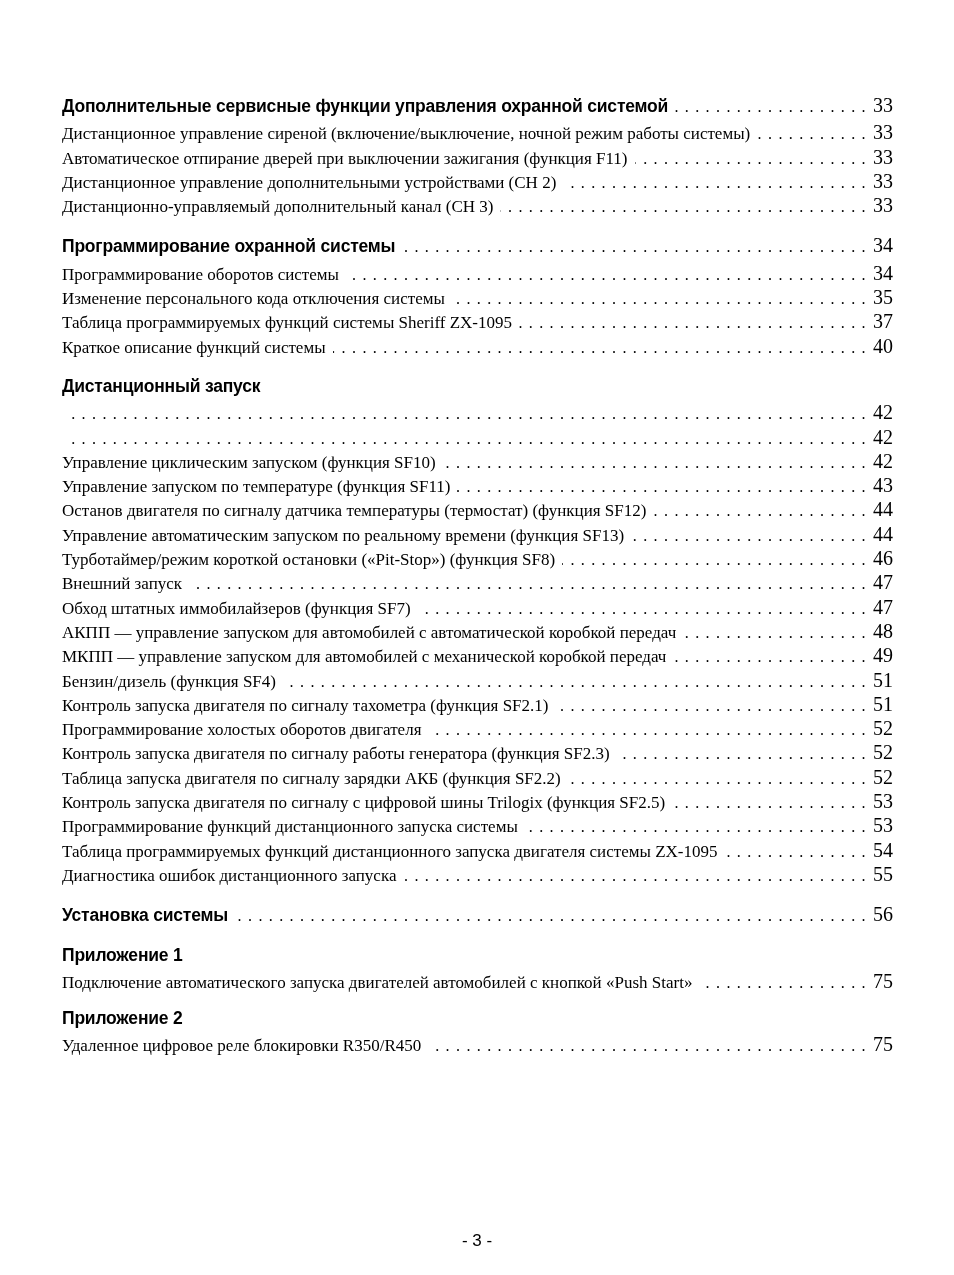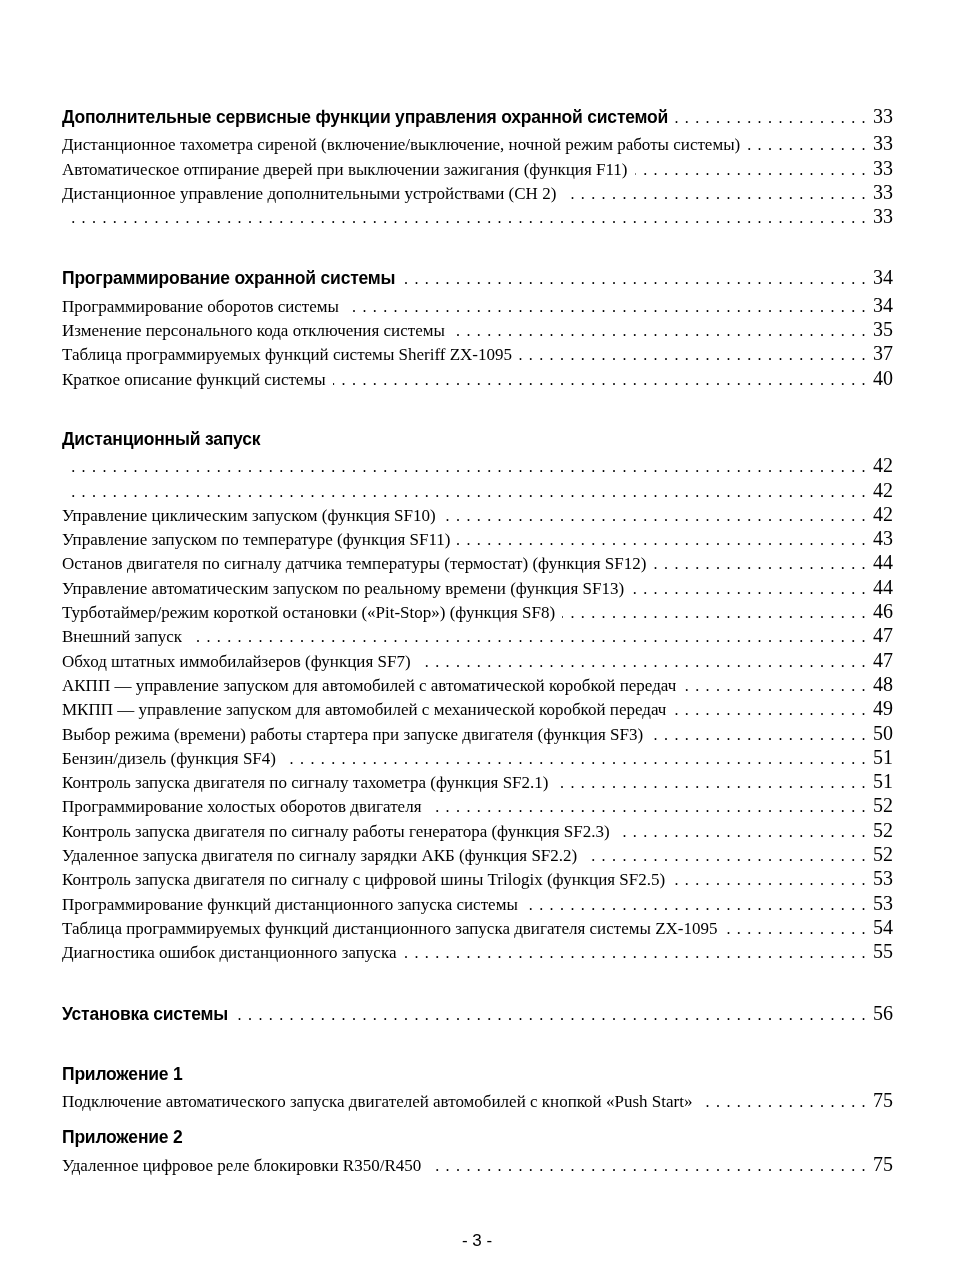--- a/index.html
+++ b/index.html
@@ -17,24 +17,24 @@
     font-size: 17px;
   }
   .page {
     position: relative;
     width: 954px;
     height: 1275px;
     box-sizing: border-box;
     padding: 90px 61px 0 62px;
   }
   .toc-section {
-    margin-top: 37px;
+    margin-top: 16px;
   }
   .toc-section:first-child {
-    margin-top: 15px;
+    margin-top: 4px;
   }
   .toc-section.tight {
     margin-top: 13px;
   }
   .row {
     display: flex;
     align-items: baseline;
     line-height: 22.3px;
     white-space: nowrap;
   }
@@ -93,38 +93,39 @@
 <div class="page">
   <main>
   <section class="toc-section">
     <div class="row heading-row">
       <span class="h-label">Дополнительные сервисные функции управления охранной системой</span>
       <span class="dots"></span>
       <span class="pnum">33</span>
     </div>
     <div class="items">
   <div class="row item-row">
-    <span class="i-label">Дистанционное тахометра сиреной (включение/выключение, ночной режим работы системы)</span>
+    <span class="i-label">Дистанционное управление сиреной (включение/выключение, ночной режим работы системы)</span>
     <span class="dots"></span>
     <span class="pnum">33</span>
   </div>
 
   <div class="row item-row">
     <span class="i-label">Автоматическое отпирание дверей при выключении зажигания (функция F11)</span>
     <span class="dots"></span>
     <span class="pnum">33</span>
   </div>
 
   <div class="row item-row">
     <span class="i-label">Дистанционное управление дополнительными устройствами (CH 2)</span>
     <span class="dots"></span>
     <span class="pnum">33</span>
   </div>
 
   <div class="row item-row">
+    <span class="i-label">Дистанционно-управляемый дополнительный канал (CH 3)</span>
     <span class="dots"></span>
     <span class="pnum">33</span>
   </div>
 </div>
   </section>
 
   <section class="toc-section">
     <div class="row heading-row">
       <span class="h-label">Программирование охранной системы</span>
       <span class="dots"></span>
@@ -221,25 +222,20 @@
     <span class="dots"></span>
     <span class="pnum">48</span>
   </div>
 
   <div class="row item-row">
     <span class="i-label">МКПП — управление запуском для автомобилей с механической коробкой передач</span>
     <span class="dots"></span>
     <span class="pnum">49</span>
   </div>
 
-  <div class="row item-row">
-    <span class="i-label">Выбор режима (времени) работы стартера при запуске двигателя (функция SF3)</span>
-    <span class="dots"></span>
-    <span class="pnum">50</span>
-  </div>
 
   <div class="row item-row">
     <span class="i-label">Бензин/дизель (функция SF4)</span>
     <span class="dots"></span>
     <span class="pnum">51</span>
   </div>
 
   <div class="row item-row">
     <span class="i-label">Контроль запуска двигателя по сигналу тахометра (функция SF2.1)</span>
     <span class="dots"></span>
@@ -252,21 +248,21 @@
     <span class="pnum">52</span>
   </div>
 
   <div class="row item-row">
     <span class="i-label">Контроль запуска двигателя по сигналу работы генератора (функция SF2.3)</span>
     <span class="dots"></span>
     <span class="pnum">52</span>
   </div>
 
   <div class="row item-row">
-    <span class="i-label">Удаленное запуска двигателя по сигналу зарядки АКБ (функция SF2.2)</span>
+    <span class="i-label">Таблица запуска двигателя по сигналу зарядки АКБ (функция SF2.2)</span>
     <span class="dots"></span>
     <span class="pnum">52</span>
   </div>
 
   <div class="row item-row">
     <span class="i-label">Контроль запуска двигателя по сигналу с цифровой шины Trilogix (функция SF2.5)</span>
     <span class="dots"></span>
     <span class="pnum">53</span>
   </div>
 

